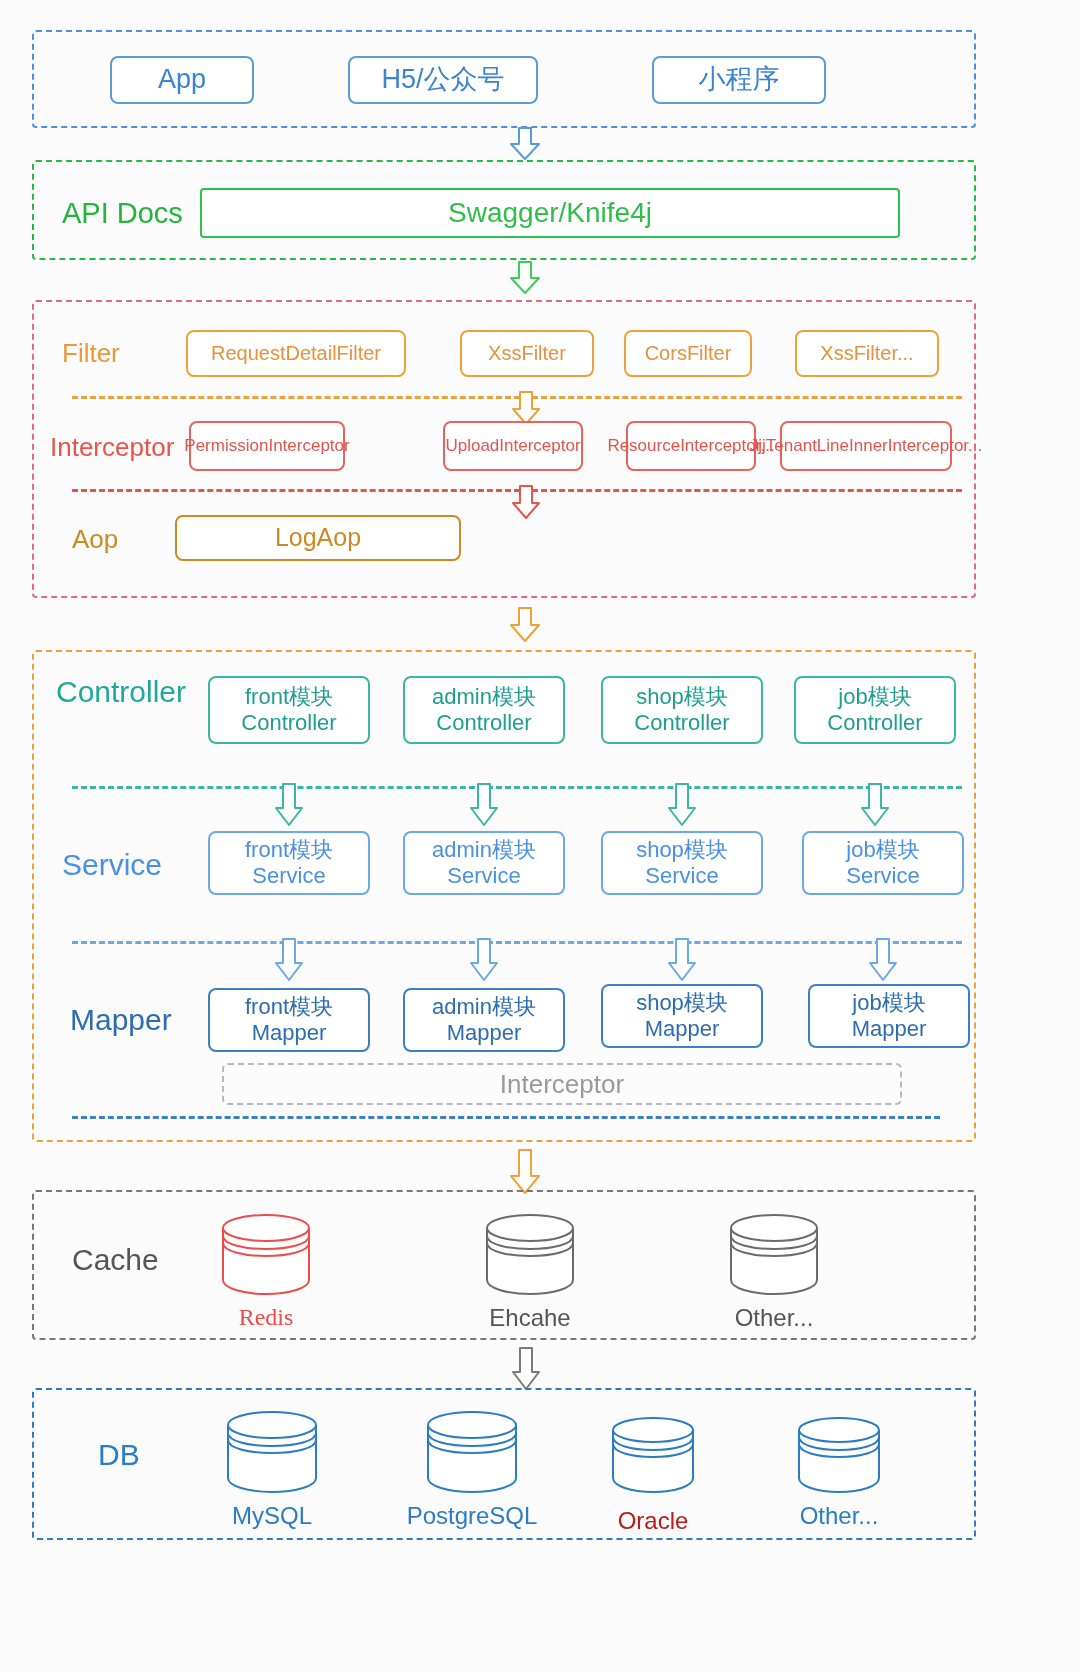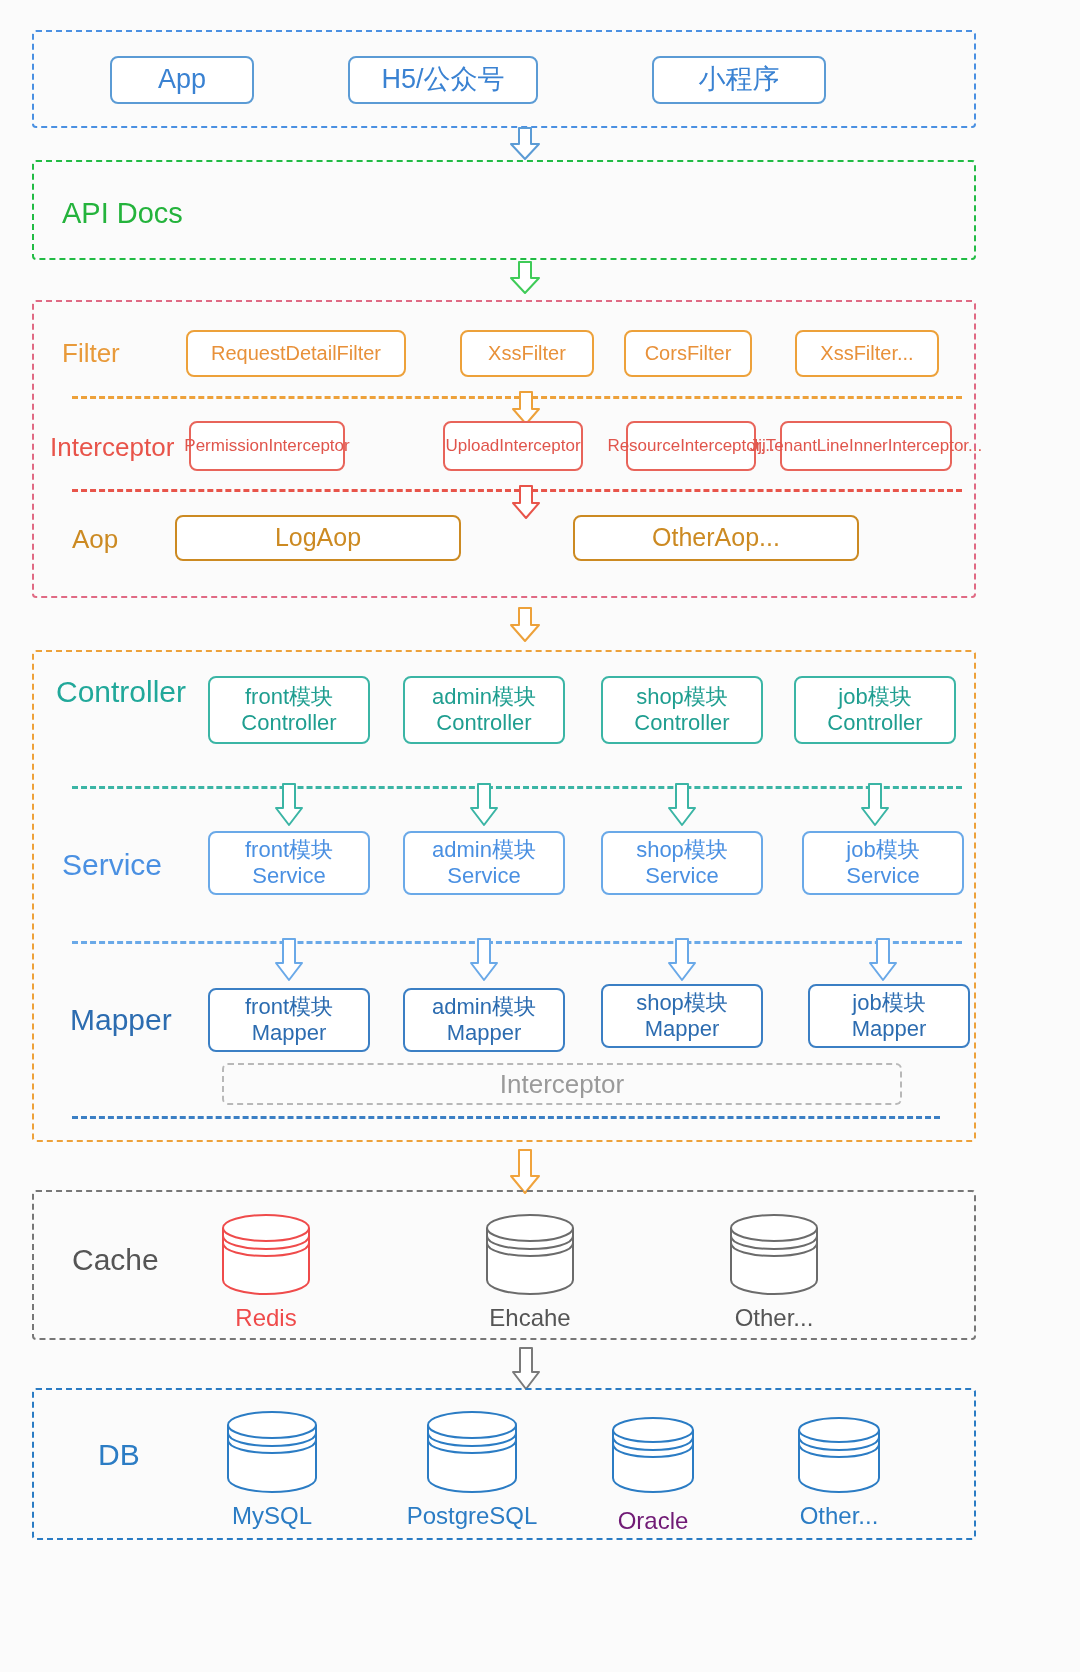--- a/index.html
+++ b/index.html
@@ -55,20 +55,23 @@
   <div class="arrow" style="left:509px;top:128px;">
     <svg width="32" height="32" viewBox="0 0 32 32">
       <polygon points="10,0 22,0 22,16 30,16 16,31 2,16 10,16" fill="#fff" stroke="#5b9bd5" stroke-width="2" stroke-linejoin="round"></polygon>
     </svg>
   </div>
 
   <div class="band" style="left:32px;top:160px;width:944px;height:100px;border-color:#22bb44;"></div>
   <div class="rowlabel" style="left:62px;top:195px;height:36px;color:#24b33c;font-size:29px;">
     <span>API Docs</span>
   </div>
+  <div class="nodebox" style="position:absolute;left:200px;top:188px;width:700px;height:50px;border-color:#2fc24b;color:#2fbe4a;font-size:28px;border-radius:4px;">
+    <span>Swagger/Knife4j</span>
+  </div>
 
   <div class="arrow" style="left:509px;top:262px;">
     <svg width="32" height="32" viewBox="0 0 32 32">
       <polygon points="10,0 22,0 22,16 30,16 16,31 2,16 10,16" fill="#fff" stroke="#3fcb58" stroke-width="2" stroke-linejoin="round"></polygon>
     </svg>
   </div>
 
   <div class="band" style="left:32px;top:300px;width:944px;height:298px;border-color:#e06a84;"></div>
 
   <div class="rowlabel" style="left:62px;top:336px;height:34px;color:#e89a3a;font-size:26px;">
@@ -117,23 +120,20 @@
     <svg width="30" height="33" viewBox="0 0 30 33">
       <polygon points="9,0 21,0 21,17 28,17 15,32 2,17 9,17" fill="#fff" stroke="#e8544a" stroke-width="2" stroke-linejoin="round"></polygon>
     </svg>
   </div>
 
   <div class="rowlabel" style="left:72px;top:522px;height:34px;color:#cc8a22;font-size:26px;">
     <span>Aop</span>
   </div>
   <div class="nodebox" style="position:absolute;left:175px;top:515px;width:286px;height:46px;border-color:#cc8a22;color:#cc8a22;font-size:25px;">
     <span>LogAop</span>
-  </div>
-  <div class="nodebox" style="position:absolute;left:573px;top:515px;width:286px;height:46px;border-color:#cc8a22;color:#cc8a22;font-size:25px;">
-    <span>OtherAop...</span>
   </div>
 
   <div class="arrow" style="left:509px;top:608px;">
     <svg width="32" height="34" viewBox="0 0 32 34">
       <polygon points="10,0 22,0 22,17 30,17 16,33 2,17 10,17" fill="#fff" stroke="#eda13a" stroke-width="2" stroke-linejoin="round"></polygon>
     </svg>
   </div>
 
   <div class="band" style="left:32px;top:650px;width:944px;height:492px;border-color:#eda13a;"></div>
 
@@ -255,21 +255,21 @@
     <svg width="32" height="44" viewBox="0 0 32 44">
       <polygon points="10,0 22,0 22,26 30,26 16,43 2,26 10,26" fill="#fff" stroke="#f0a33c" stroke-width="2" stroke-linejoin="round"></polygon>
     </svg>
   </div>
 
   <div class="band" style="left:32px;top:1190px;width:944px;height:150px;border-color:#777777;"></div>
   <div class="rowlabel" style="left:72px;top:1240px;height:40px;color:#555;font-size:30px;">
     <span>Cache</span>
   </div>
 
-  <div class="dbitem" style="left:214px;top:1212px;width:104px;">
+  <div class="dbitem" style="left:214px;top:1212px;width:104px;font-family:Liberation Serif, serif;">
     <span class="cyl">
       <svg width="94" height="84" viewBox="0 0 94 84">
         <path d="M4 16 V68 C4 76 24 82 47 82 C70 82 90 76 90 68 V16" fill="#fff" stroke="#ef4b4b" stroke-width="2"></path>
         <ellipse cx="47" cy="16" rx="43" ry="13" fill="#fff" stroke="#ef4b4b" stroke-width="2"></ellipse>
         <path d="M4 24 C4 32 24 37 47 37 C70 37 90 32 90 24" fill="none" stroke="#ef4b4b" stroke-width="2"></path>
         <path d="M4 31 C4 39 24 44 47 44 C70 44 90 39 90 31" fill="none" stroke="#ef4b4b" stroke-width="2"></path>
       </svg>
     </span>
     <span class="dblabel" style="color:#ef4b4b;">Redis</span>
   </div>
@@ -335,21 +335,21 @@
 
   <div class="dbitem" style="left:604px;top:1414px;width:98px;">
     <span class="cyl">
       <svg width="88" height="80" viewBox="0 0 88 80">
         <path d="M4 16 V64 C4 72 22 78 44 78 C66 78 84 72 84 64 V16" fill="#fff" stroke="#2b7cc4" stroke-width="2"></path>
         <ellipse cx="44" cy="16" rx="40" ry="12" fill="#fff" stroke="#2b7cc4" stroke-width="2"></ellipse>
         <path d="M4 23 C4 31 22 36 44 36 C66 36 84 31 84 23" fill="none" stroke="#2b7cc4" stroke-width="2"></path>
         <path d="M4 30 C4 38 22 43 44 43 C66 43 84 38 84 30" fill="none" stroke="#2b7cc4" stroke-width="2"></path>
       </svg>
     </span>
-    <span class="dblabel" style="color:#701a75;margin-top:13px;">Oracle</span>
+    <span class="dblabel" style="color:#b91c1c;margin-top:13px;">Oracle</span>
   </div>
 
   <div class="dbitem" style="left:790px;top:1414px;width:98px;">
     <span class="cyl">
       <svg width="88" height="80" viewBox="0 0 88 80">
         <path d="M4 16 V64 C4 72 22 78 44 78 C66 78 84 72 84 64 V16" fill="#fff" stroke="#2b7cc4" stroke-width="2"></path>
         <ellipse cx="44" cy="16" rx="40" ry="12" fill="#fff" stroke="#2b7cc4" stroke-width="2"></ellipse>
         <path d="M4 23 C4 31 22 36 44 36 C66 36 84 31 84 23" fill="none" stroke="#2b7cc4" stroke-width="2"></path>
         <path d="M4 30 C4 38 22 43 44 43 C66 43 84 38 84 30" fill="none" stroke="#2b7cc4" stroke-width="2"></path>
       </svg>

